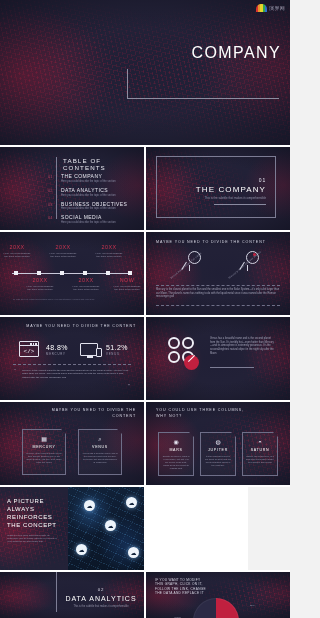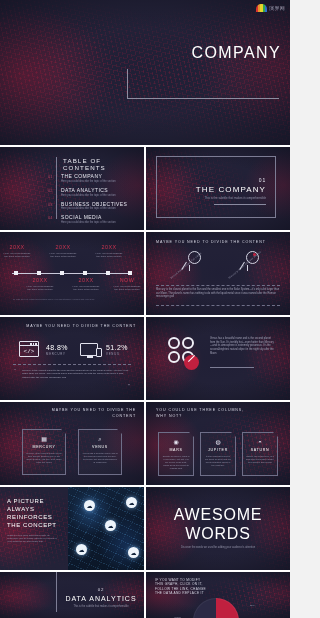--- a/index.html
+++ b/index.html
@@ -432,30 +432,20 @@
       <div class="node" style="left:8px;  top:57px;">☁</div>
       <div class="node" style="left:60px; top:60px;">☁</div>
     </div>
 
     <div class="pic-cap">
       <div class="t">A PICTURE ALWAYS REINFORCES THE CONCEPT</div>
       <div class="d">Images reveal large amounts of data, so remember: use an image instead of a long text. Your audience will appreciate that</div>
     </div>
   </div>
 
-  <div class="slide row col-r" style="top:487px;">
-    <div class="glow"></div>
-    <div class="mesh both"></div>
-    <div class="vign"></div>
-    <div class="aw">
-      <div class="w">AWESOME</div>
-      <div class="w">WORDS</div>
-      <div class="s">Discover the words we used for adding your audience's attention</div>
-    </div>
-  </div>
 
   <div class="slide col-l" style="top:572px; height:46px;">
     <div class="glow"></div>
     <div class="mesh both"></div>
     <div class="vign"></div>
     <div class="da-rule"></div>
     <div style="position:absolute; left:63px; top:15px; width:76px; text-align:center;">
       <div style="font-size:4.4px; color:#dcdce8; letter-spacing:.7px;">02</div>
       <div style="font-size:7px; color:#ffffff; letter-spacing:1px; margin-top:3px;">DATA ANALYTICS</div>
       <div style="font-size:2.6px; color:#9090a6; margin-top:3px;">This is the subtitle that makes it comprehensible</div>

